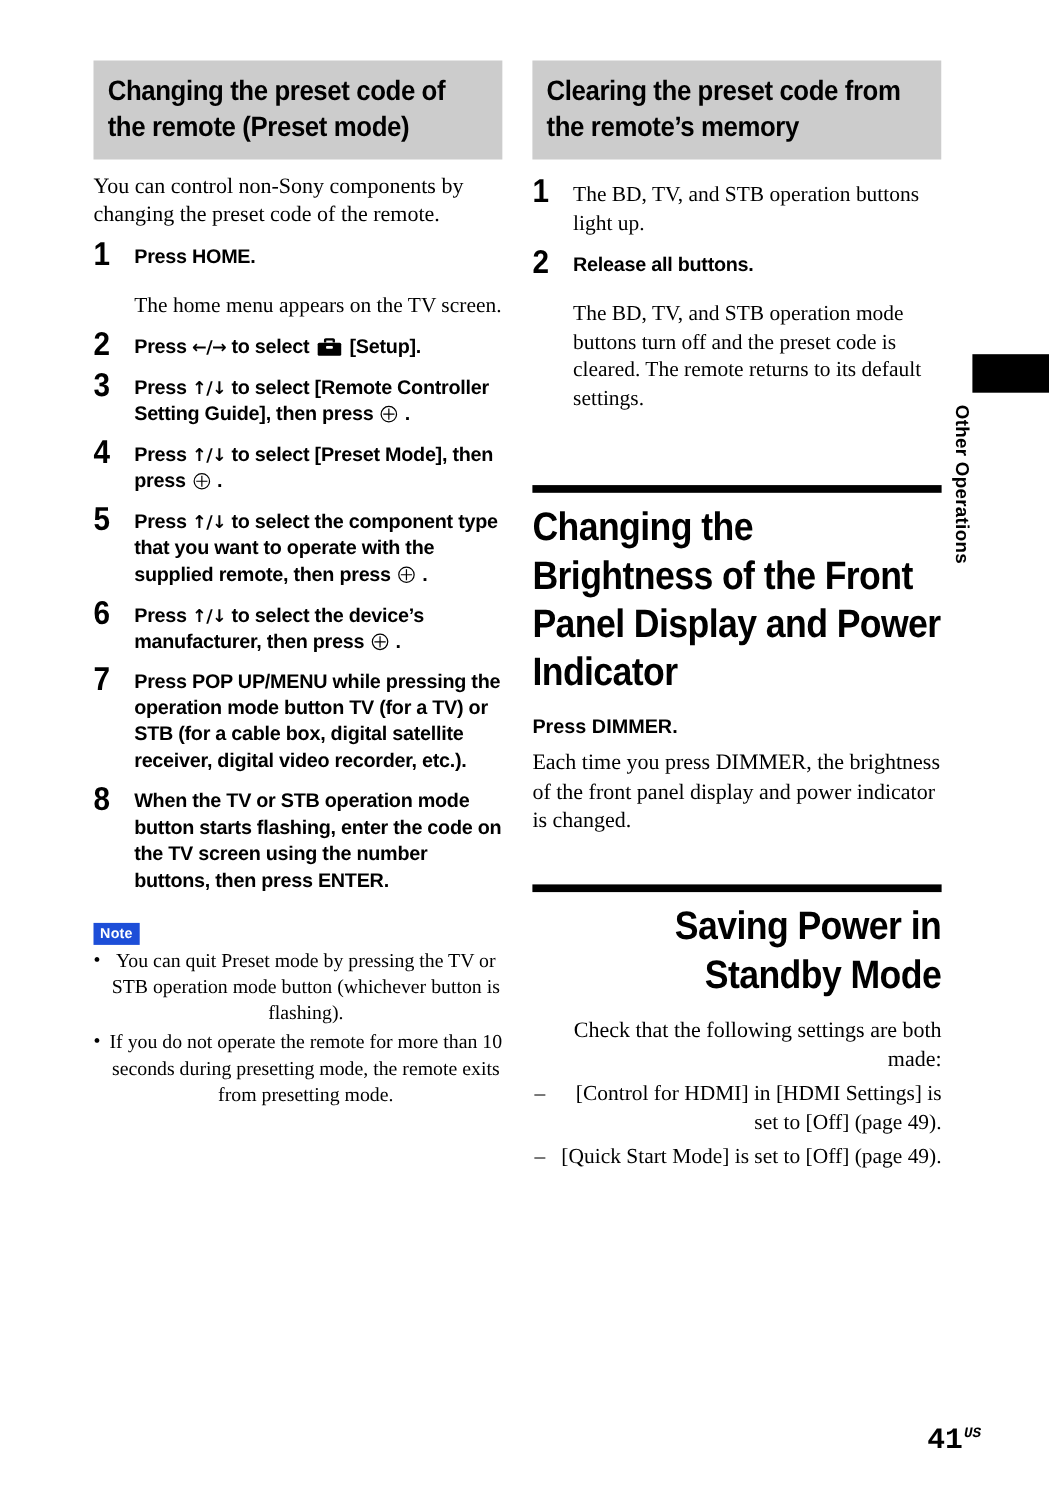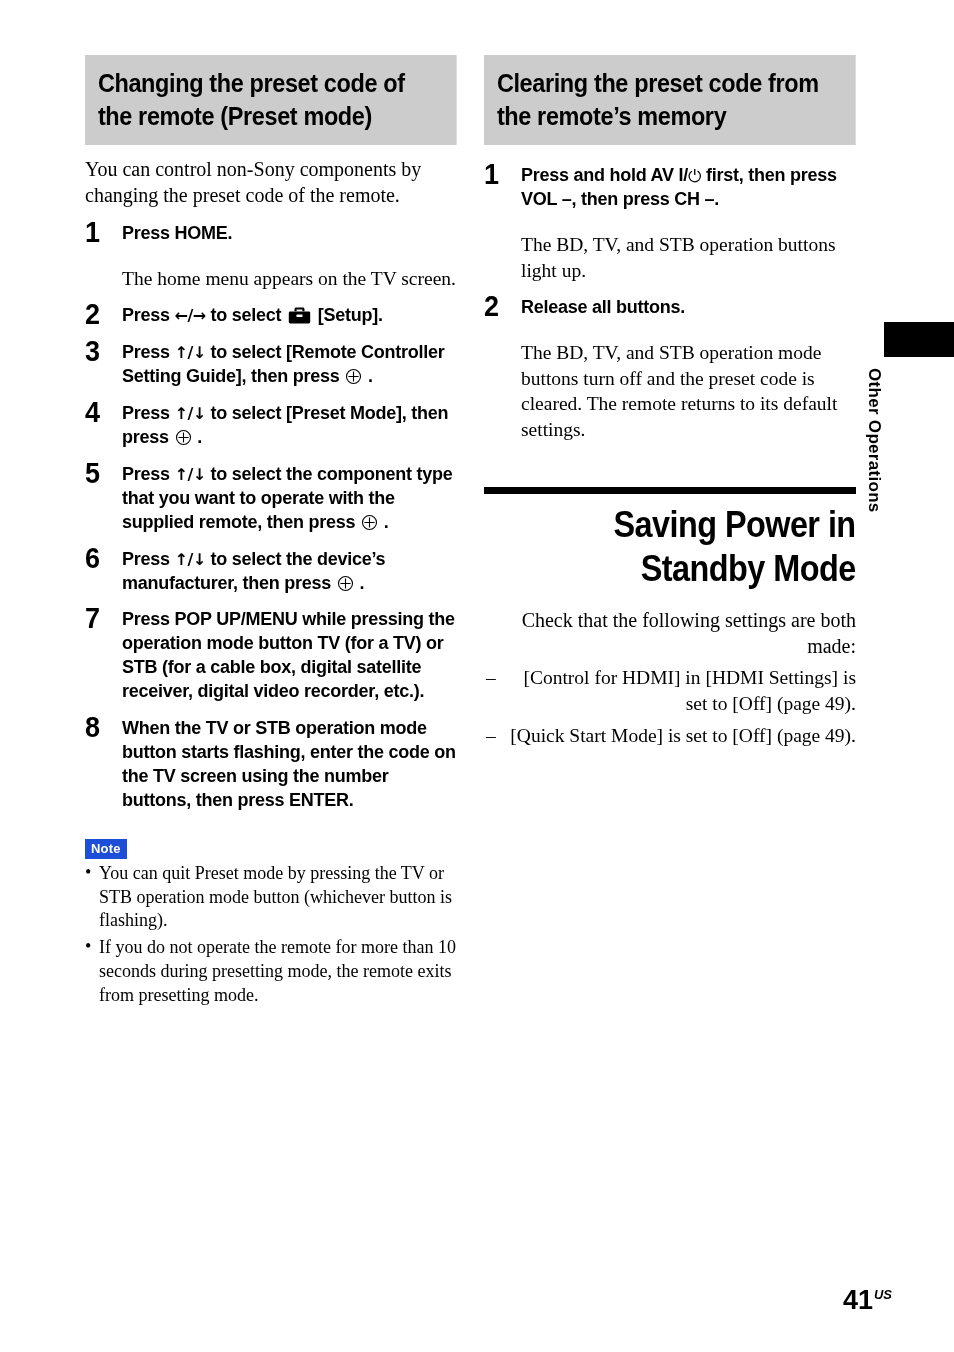--- a/index.html
+++ b/index.html
@@ -118,20 +118,21 @@
     font-weight: bold;
     font-size: 13px;
     line-height: 1;
     padding: 3px 6px 4px 6px;
     letter-spacing: 0.2px;
   }
   .note-list {
     list-style: none;
     margin: 3px 0 0 0;
     padding: 0;
+    text-align: center;
   }
   .note-list li {
     position: relative;
     padding-left: 14px;
     font-size: 18px;
     line-height: 1.32;
     margin-top: 3px;
   }
   .note-list li::before {
     content: "\2022";
@@ -210,22 +211,22 @@
     letter-spacing: 0.3px;
     transform: rotate(90deg);
     transform-origin: left top;
     white-space: nowrap;
   }
 
   
   .footer {
     position: absolute;
     right: 62px;
-    bottom: 38px;
-    font-family: Liberation Sans, sans-serif;
+    bottom: 28px;
+    font-family: Liberation Mono, monospace;
     font-weight: bold;
     font-size: 27px;
     line-height: 1;
     margin-top: 48px;
   }
   .footer sup {
     font-size: 13px;
     font-style: italic;
     font-weight: bold;
     vertical-align: 10px;
@@ -314,32 +315,37 @@
       </ul>
     </div>
   </div>
 
   <div class="col col-right">
 
     <div class="band-heading">Clearing the preset code from the remote’s memory</div>
 
     <div class="step" style="margin-top:19px;">
       <span class="step-num">1</span>
-      <div class="step-title"><span>Press and hold AV I/</span><span class="gly-power">⏻</span><span> first, then press VOL –, then press CH –.</span></div>
       <div class="step-desc">The BD, TV, and STB operation buttons light up.</div>
     </div>
 
     <div class="step">
       <span class="step-num">2</span>
       <div class="step-title">
         <span>Release all buttons.</span>
       </div>
       <div class="step-desc">The BD, TV, and STB operation mode buttons turn off and the preset code is cleared. The remote returns to its default settings.</div>
     </div>
 
+    <div style="margin-top:66px;">
+      <div class="rule-thick"></div>
+      <h1 class="chapter-heading">Changing the Brightness of the Front Panel Display and Power Indicator</h1>
+      <div class="sub-heading">Press DIMMER.</div>
+      <p class="body-text tight">Each time you press DIMMER, the brightness of the front panel display and power indicator is changed.</p>
+    </div>
 
     <div style="margin-top:45px;text-align:right;">
       <div class="rule-thick"></div>
       <h1 class="chapter-heading">Saving Power in Standby Mode</h1>
       <p class="body-text">Check that the following settings are both made:</p>
       <ul class="dash-list">
         <li>[Control for HDMI] in [HDMI Settings] is set to [Off] (page 49).</li>
         <li>[Quick Start Mode] is set to [Off] (page 49).</li>
       </ul>
     </div>

